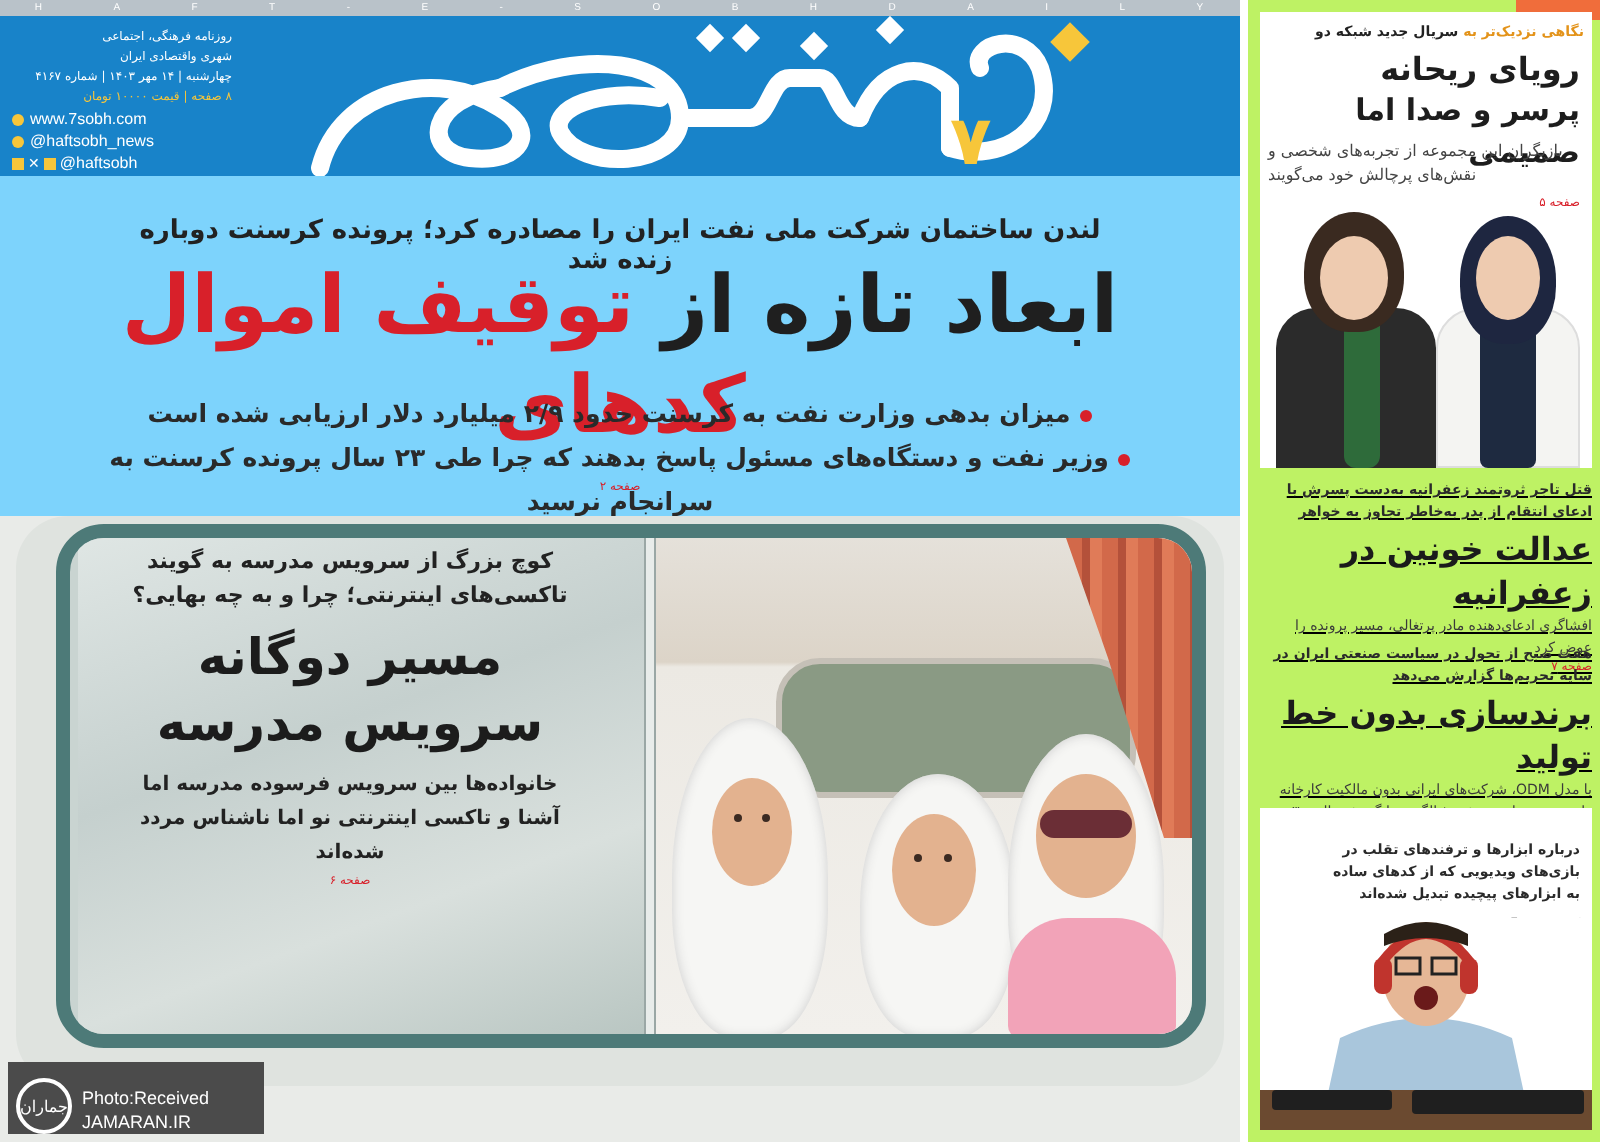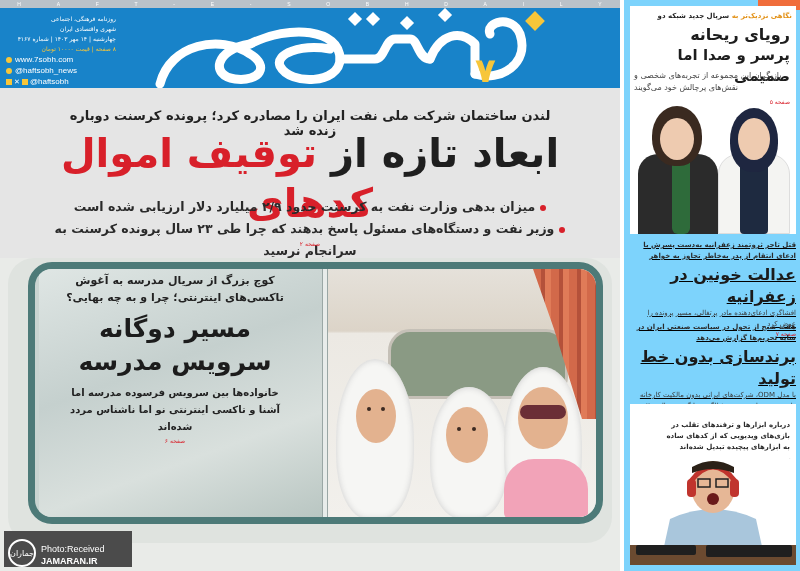--- a/index.html
+++ b/index.html
@@ -1,20 +1,20 @@
 <!DOCTYPE html>
 <html><head>
 <meta charset="utf-8">
 <style>
   * { box-sizing: border-box; margin: 0; padding: 0; }
   html, body { width: 800px; height: 571px; overflow: hidden; background: #ffffff; }
   body { font-family: "DejaVu Sans", sans-serif; position: relative; }
 
   
-  .main { position: absolute; left: 0; top: 0; width: 620px; height: 571px; background: #e5e5e5; }
+  .main { position: absolute; left: 0; top: 0; width: 620px; height: 571px; background: #7dd3fc; }
 
   .masthead-strip {
     position: absolute; left: 0; top: 0; width: 620px; height: 8px;
     background: #b9c2c9; display: flex; justify-content: space-around; align-items: center;
     font-size: 5px; color: #fff; letter-spacing: 1px; font-family: "Liberation Sans", sans-serif;
   }
   .masthead {
     position: absolute; left: 0; top: 8px; width: 620px; height: 80px; background: #1883c9;
     overflow: hidden;
   }
@@ -104,21 +104,21 @@
     display: flex; align-items: flex-end;
   }
   .credit-logo {
     width: 28px; height: 28px; border-radius: 50%; border: 2px solid #fff; margin: 0 5px 0 4px;
     color: #fff; font-size: 8px; display: flex; align-items: center; justify-content: center;
   }
   .credit-text { color: #fff; font-family: "Liberation Sans", sans-serif; font-size: 9px; line-height: 12px; }
 
   
   .sidebar {
-    position: absolute; left: 624px; top: 0; width: 176px; height: 571px; background: #7dd3fc;
+    position: absolute; left: 624px; top: 0; width: 176px; height: 571px; background: #bef264;
   }
   .corner-badge {
     position: absolute; right: 0; top: 0; width: 42px; height: 10px; background: #f06d3b;
   }
   .sb-white {
     position: absolute; left: 6px; width: 166px; background: #fff;
   }
   .sb-top { top: 6px; height: 228px; }
   .sb-top-kicker {
     position: absolute; left: 4px; right: 4px; top: 6px; direction: rtl; text-align: right;
@@ -250,32 +250,32 @@
 
         <div class="girl" style="left:176px;top:98px;width:78px;height:150px;"></div>
         <div class="face" style="left:190px;top:118px;width:50px;height:62px;">
           <div class="glasses" style="left:2px;top:18px;width:46px;height:14px;"></div>
         </div>
         <div class="pink" style="left:176px;top:190px;width:84px;height:60px;"></div>
       </div>
     </div>
 
     <div class="feature-text">
-      <div class="f-kicker">کوچ بزرگ از سریال مدرسه به آغوش تاکسی‌های اینترنتی؛ چرا و به چه بهایی؟</div>
+      <div class="f-kicker">کوچ بزرگ از سرویس مدرسه به گویند تاکسی‌های اینترنتی؛ چرا و به چه بهایی؟</div>
       <div class="f-title">مسیر دوگانه</div>
       <div class="f-title" style="margin-top:0">سرویس مدرسه</div>
       <div class="f-deck">خانواده‌ها بین سرویس فرسوده مدرسه اما آشنا و تاکسی اینترنتی نو اما ناشناس مردد شده‌اند</div>
       <div class="f-page">صفحه ۶</div>
     </div>
 
     <div class="credit">
       <div class="credit-logo">جماران</div>
       <div class="credit-text">
         <div>Photo:Received</div>
-        <div style="font-weight:bold">JAMARAN.IR</div>
+        <div style="font-weight:normal">JAMARAN.IR</div>
       </div>
     </div>
   </div>
 </div>
 
 <div class="sidebar">
   <div class="corner-badge"></div>
 
   <div class="sb-white sb-top">
     <div class="sb-top-kicker">

